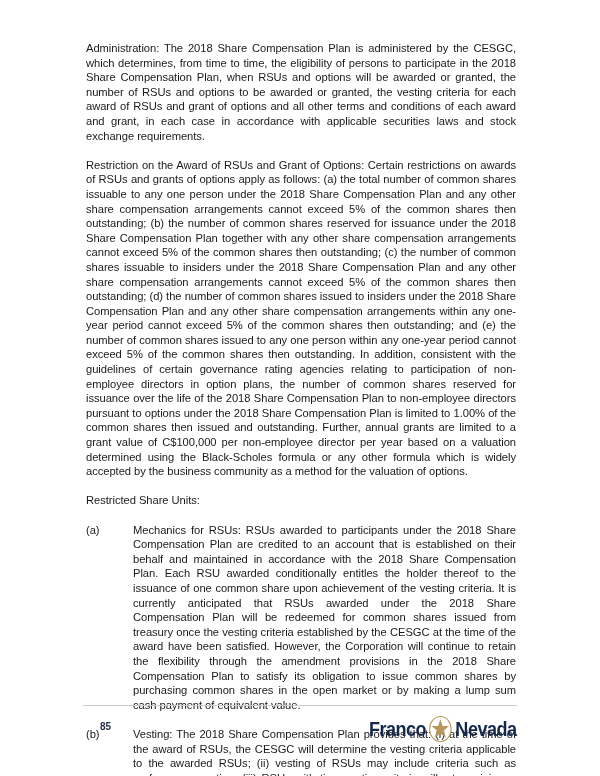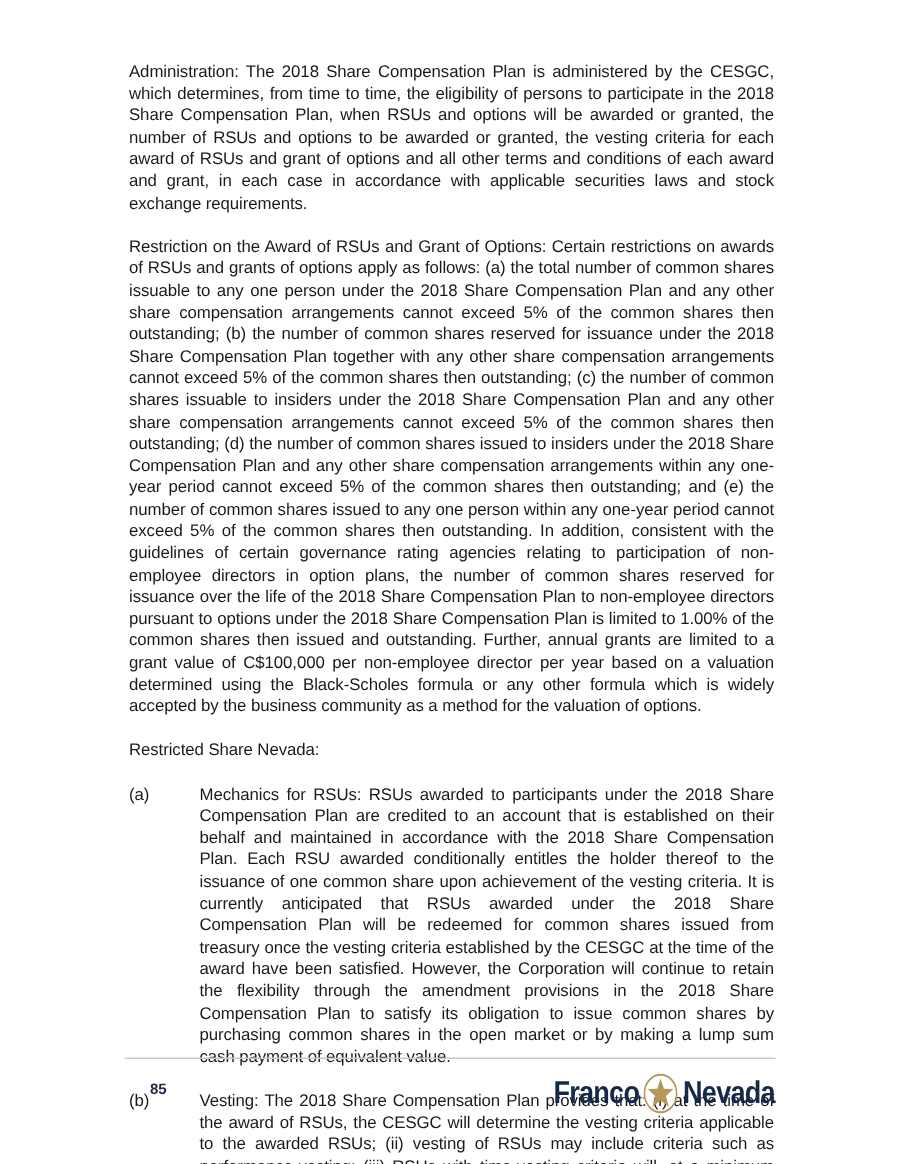--- a/index.html
+++ b/index.html
@@ -41,21 +41,21 @@
   }
 </style>
 </head>
 <body>
 
 <div class="page-body">
   <p class="para"><span class="heading-u">Administration</span><span>:  The 2018 Share Compensation Plan is administered by the CESGC, which determines, from time to time, the eligibility of persons to participate in the 2018 Share Compensation Plan, when RSUs and options will be awarded or granted, the number of RSUs and options to be awarded or granted, the vesting criteria for each award of RSUs and grant of options and all other terms and conditions of each award and grant, in each case in accordance with applicable securities laws and stock exchange requirements.</span></p>
 
   <p class="para"><span class="heading-u">Restriction on the Award of RSUs and Grant of Options</span><span>:  Certain restrictions on awards of RSUs and grants of options apply as follows: (a) the total number of common shares issuable to any one person under the 2018 Share Compensation Plan and any other share compensation arrangements cannot exceed 5% of the common shares then outstanding; (b) the number of common shares reserved for issuance under the 2018 Share Compensation Plan together with any other share compensation arrangements cannot exceed 5% of the common shares then outstanding; (c) the number of common shares issuable to insiders under the 2018 Share Compensation Plan and any other share compensation arrangements cannot exceed 5% of the common shares then outstanding; (d) the number of common shares issued to insiders under the 2018 Share Compensation Plan and any other share compensation arrangements within any one-year period cannot exceed 5% of the common shares then outstanding; and (e) the number of common shares issued to any one person within any one-year period cannot exceed 5% of the common shares then outstanding. In addition, consistent with the guidelines of certain governance rating agencies relating to participation of non-employee directors in option plans, the number of common shares reserved for issuance over the life of the 2018 Share Compensation Plan to non-employee directors pursuant to options under the 2018 Share Compensation Plan is limited to 1.00% of the common shares then issued and outstanding. Further, annual grants are limited to a grant value of C$100,000 per non-employee director per year based on a valuation determined using the Black-Scholes formula or any other formula which is widely accepted by the business community as a method for the valuation of options.</span></p>
 
-  <p class="para"><span class="heading-u">Restricted Share Nevada</span><span>:</span></p>
+  <p class="para"><span class="heading-u">Restricted Share Units</span><span>:</span></p>
 
   <div class="list-item">
     <span class="list-label">(a)</span>
     <span class="list-text">Mechanics for RSUs:  RSUs awarded to participants under the 2018 Share Compensation Plan are credited to an account that is established on their behalf and maintained in accordance with the 2018 Share Compensation Plan. Each RSU awarded conditionally entitles the holder thereof to the issuance of one common share upon achievement of the vesting criteria. It is currently anticipated that RSUs awarded under the 2018 Share Compensation Plan will be redeemed for common shares issued from treasury once the vesting criteria established by the CESGC at the time of the award have been satisfied. However, the Corporation will continue to retain the flexibility through the amendment provisions in the 2018 Share Compensation Plan to satisfy its obligation to issue common shares by purchasing common shares in the open market or by making a lump sum cash payment of equivalent value.</span>
   </div>
 
   <div class="list-item">
     <span class="list-label">(b)</span>
     <span class="list-text">Vesting:  The 2018 Share Compensation Plan provides that:  (i) at the time of the award of RSUs, the CESGC will determine the vesting criteria applicable to the awarded RSUs; (ii) vesting of RSUs may include criteria such as performance-vesting; (iii) RSUs with time-vesting criteria will, at a minimum (i.e.</span>
   </div>

